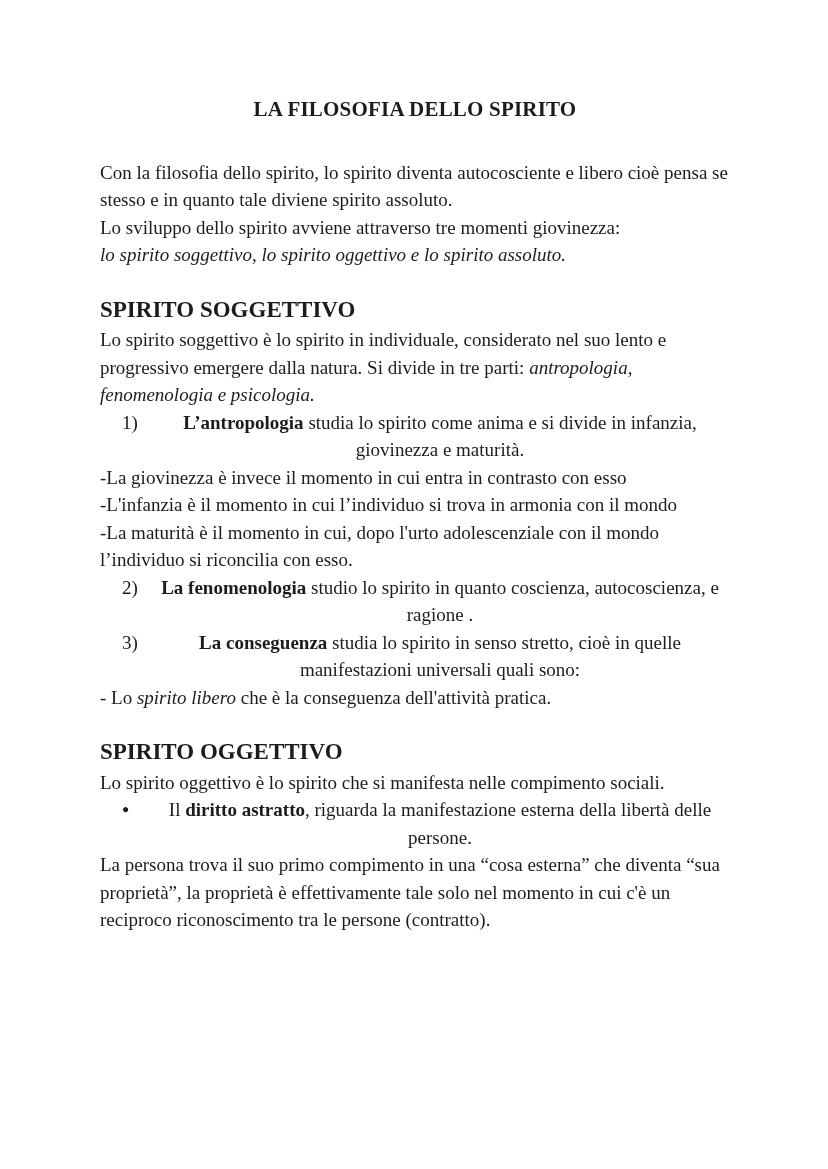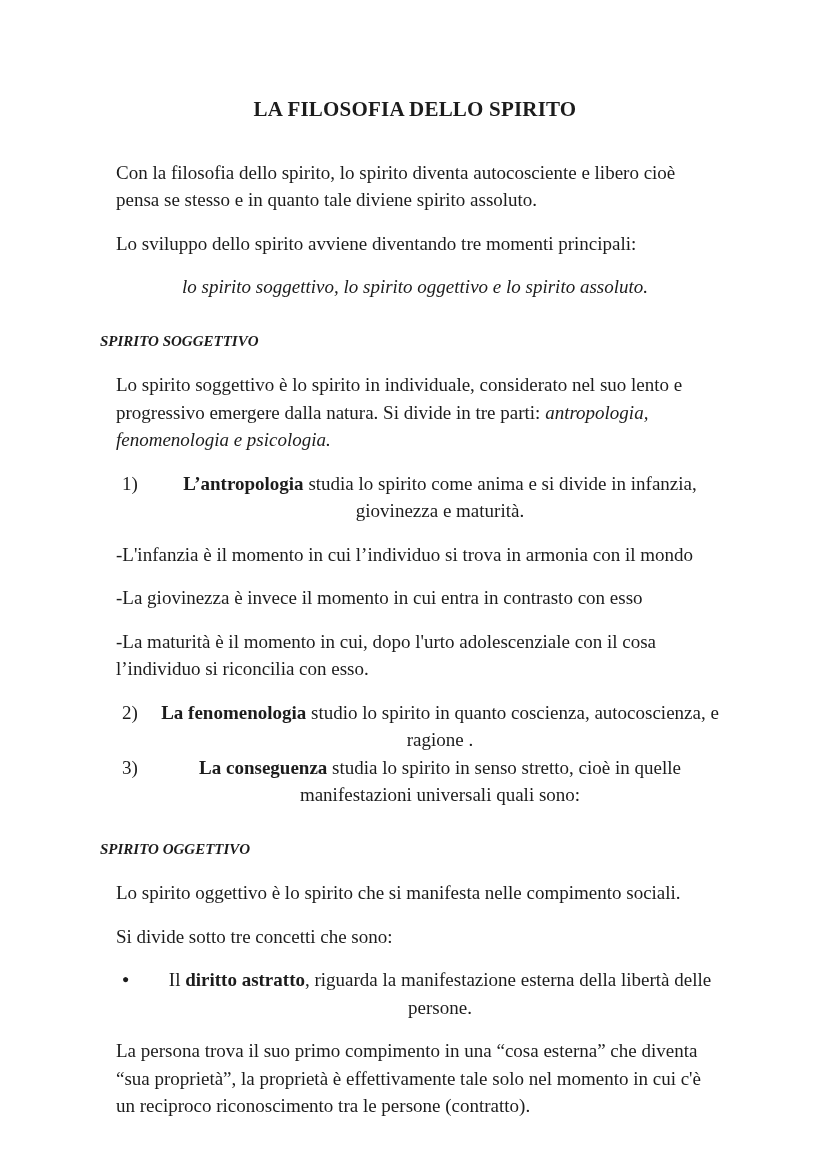--- a/index.html
+++ b/index.html
@@ -18,27 +18,26 @@
   }
   .doc-title {
     text-align: center;
     font-weight: bold;
     font-size: 21px;
     letter-spacing: 0.2px;
     margin: 0 0 35px 0;
   }
   .section-heading {
     font-weight: bold;
-    font-style: italic;
-    font-size: 15px;
+    font-size: 23px;
     margin: 27px 0 3px 0;
   }
   p { margin: 0; }
-  .para { margin: 16px; }
-  .it { font-style: italic; text-align: center; }
+  .para { margin: 0; }
+  .it { font-style: italic; }
   .b  { font-weight: bold; }
   .list-item {
     display: flex;
     margin-left: 22px;
   }
   .list-marker {
     flex: 0 0 28px;
     width: 28px;
   }
   .bullet-marker {
@@ -50,53 +49,53 @@
   .list-text { flex: 1; text-align: center; }
 </style>
 </head>
 <body>
 
 <div class="page">
 
   <h1 class="doc-title">LA FILOSOFIA DELLO SPIRITO</h1>
 
   <p class="para">Con la filosofia dello spirito, lo spirito diventa autocosciente e libero cioè pensa se stesso e in quanto tale diviene spirito assoluto.</p>
-  <p class="para">Lo sviluppo dello spirito avviene diventando tre momenti principali:</p>
+  <p class="para">Lo sviluppo dello spirito avviene attraverso tre momenti giovinezza:</p>
   <p class="para it"> lo spirito soggettivo, lo spirito oggettivo e lo spirito assoluto.</p>
 
   <h2 class="section-heading">SPIRITO SOGGETTIVO</h2>
 
   <p class="para"><span>Lo spirito soggettivo è lo spirito in individuale, considerato nel suo lento e progressivo emergere dalla natura. Si divide in tre parti: </span><span class="it">antropologia, fenomenologia e psicologia.</span></p>
 
   <div class="list-item">
     <span class="list-marker">1)</span>
     <div class="list-text"><span class="b">L’antropologia</span><span> studia lo spirito come anima e si divide in infanzia, giovinezza e maturità.</span></div>
   </div>
 
+  <p class="para">-La giovinezza è invece il momento in cui entra in contrasto con esso</p>
   <p class="para">-L'infanzia è il momento in cui l’individuo si trova in armonia con il mondo</p>
-  <p class="para">-La giovinezza è invece il momento in cui entra in contrasto con esso</p>
-  <p class="para">-La maturità è il momento in cui, dopo l'urto adolescenziale con il cosa l’individuo si riconcilia con esso.</p>
+  <p class="para">-La maturità è il momento in cui, dopo l'urto adolescenziale con il mondo l’individuo si riconcilia con esso.</p>
 
   <div class="list-item">
     <span class="list-marker">2)</span>
     <div class="list-text"><span class="b">La fenomenologia</span><span> studio lo spirito in quanto coscienza, autocoscienza, e ragione .</span></div>
   </div>
 
   <div class="list-item">
     <span class="list-marker">3)</span>
     <div class="list-text"><span class="b">La conseguenza</span><span> studia lo spirito in senso stretto, cioè in quelle manifestazioni universali quali sono:</span></div>
   </div>
 
 
 
+  <p class="para"><span>- Lo </span><span class="it">spirito libero</span><span> che è la conseguenza dell'attività pratica.</span></p>
 
   <h2 class="section-heading">SPIRITO OGGETTIVO</h2>
 
   <p class="para">Lo spirito oggettivo è lo spirito che si manifesta nelle compimento sociali.</p>
-  <p class="para">Si divide sotto tre concetti che sono:</p>
 
   <div class="list-item">
     <span class="bullet-marker">●</span>
     <div class="list-text"><span>Il </span><span class="b">diritto astratto</span><span>, riguarda la manifestazione esterna della libertà delle persone.</span></div>
   </div>
 
   <p class="para">La persona trova il suo primo compimento in una “cosa esterna” che diventa “sua proprietà”, la proprietà è effettivamente tale solo nel momento in cui c'è un reciproco riconoscimento tra le persone (contratto).</p>
 
 </div>
 

